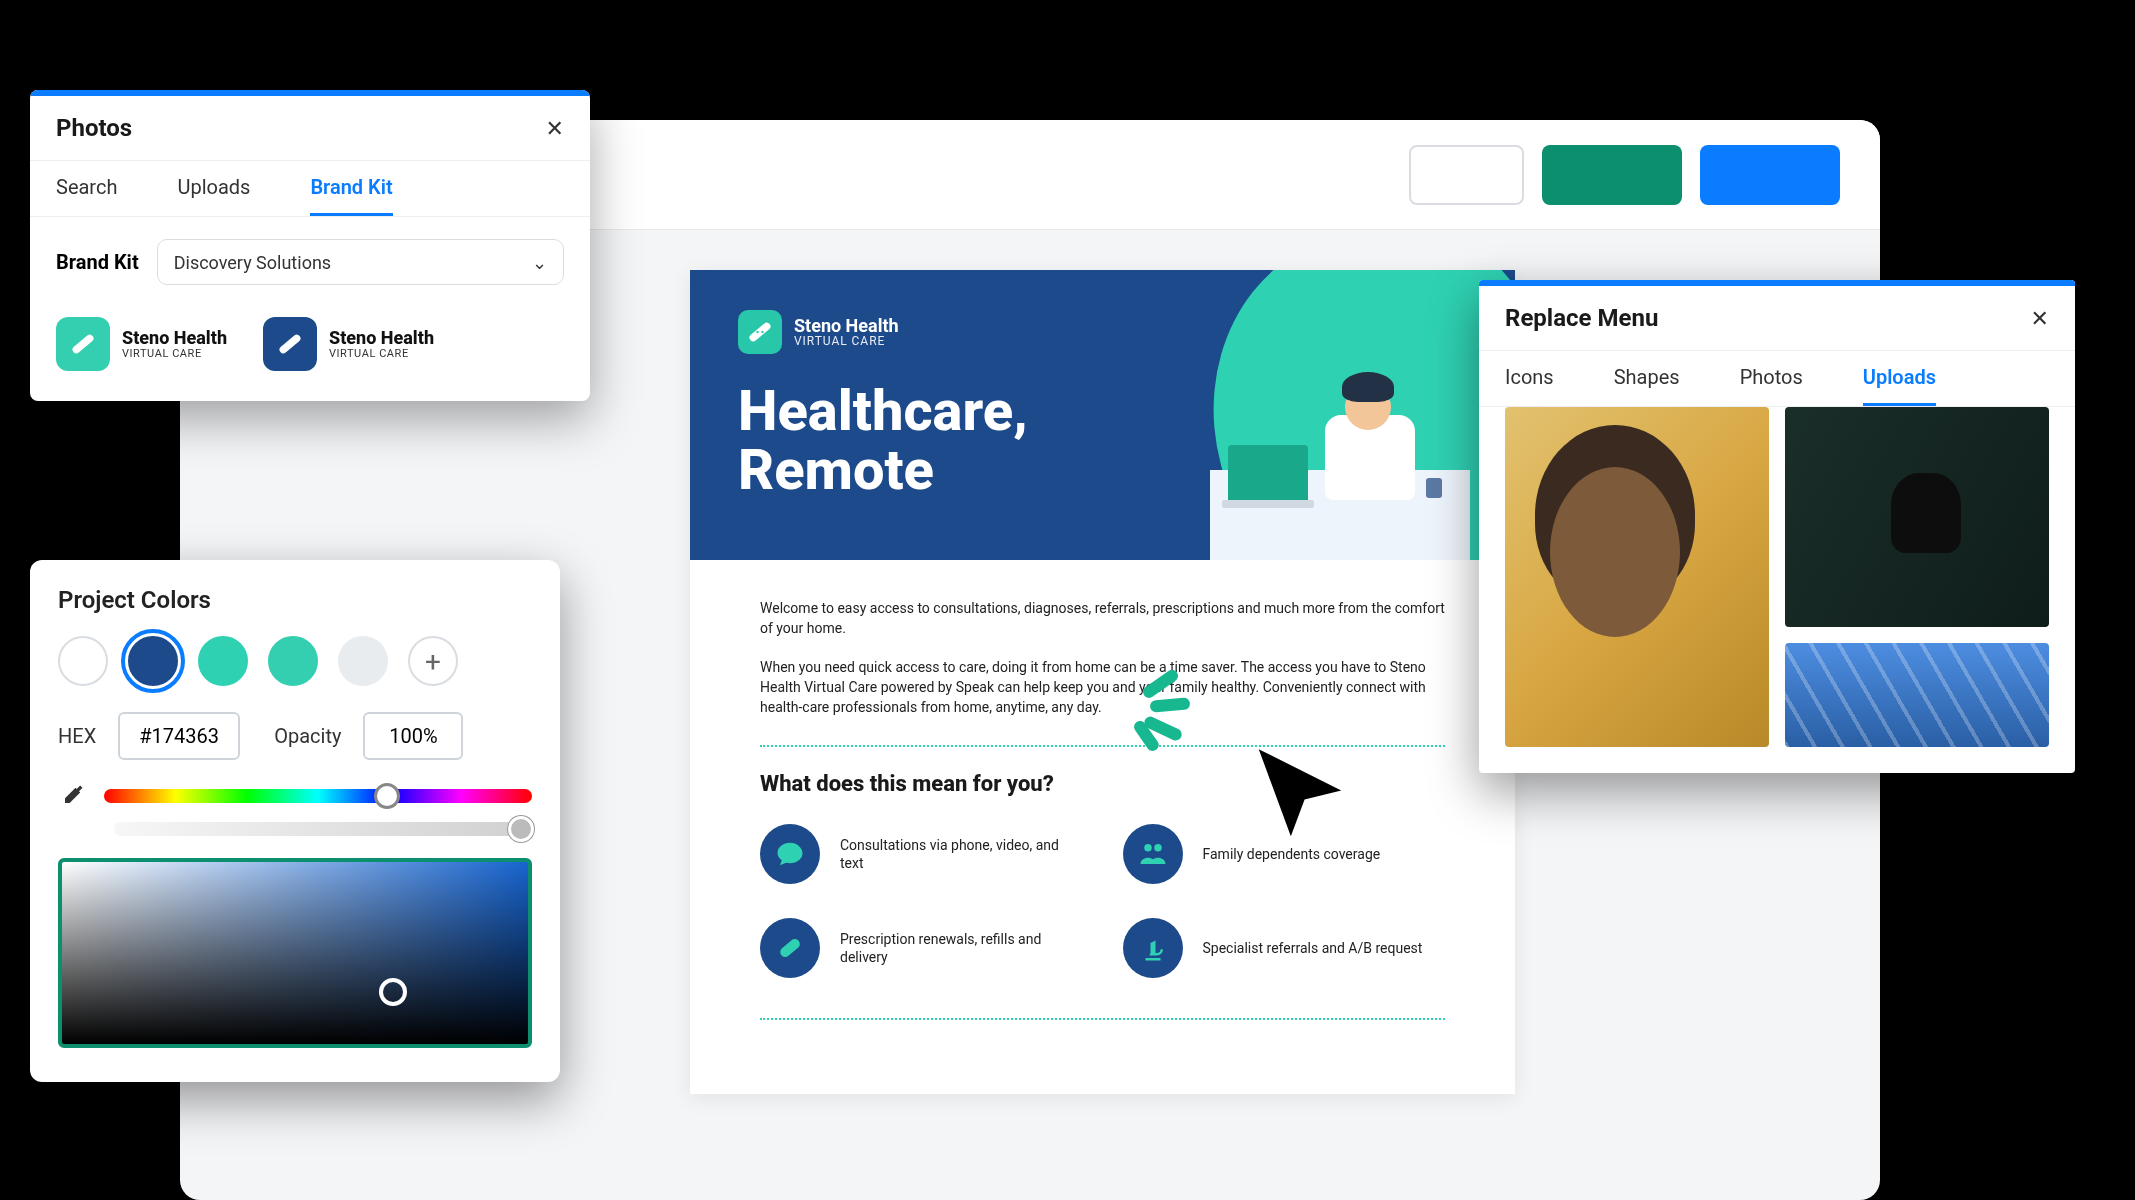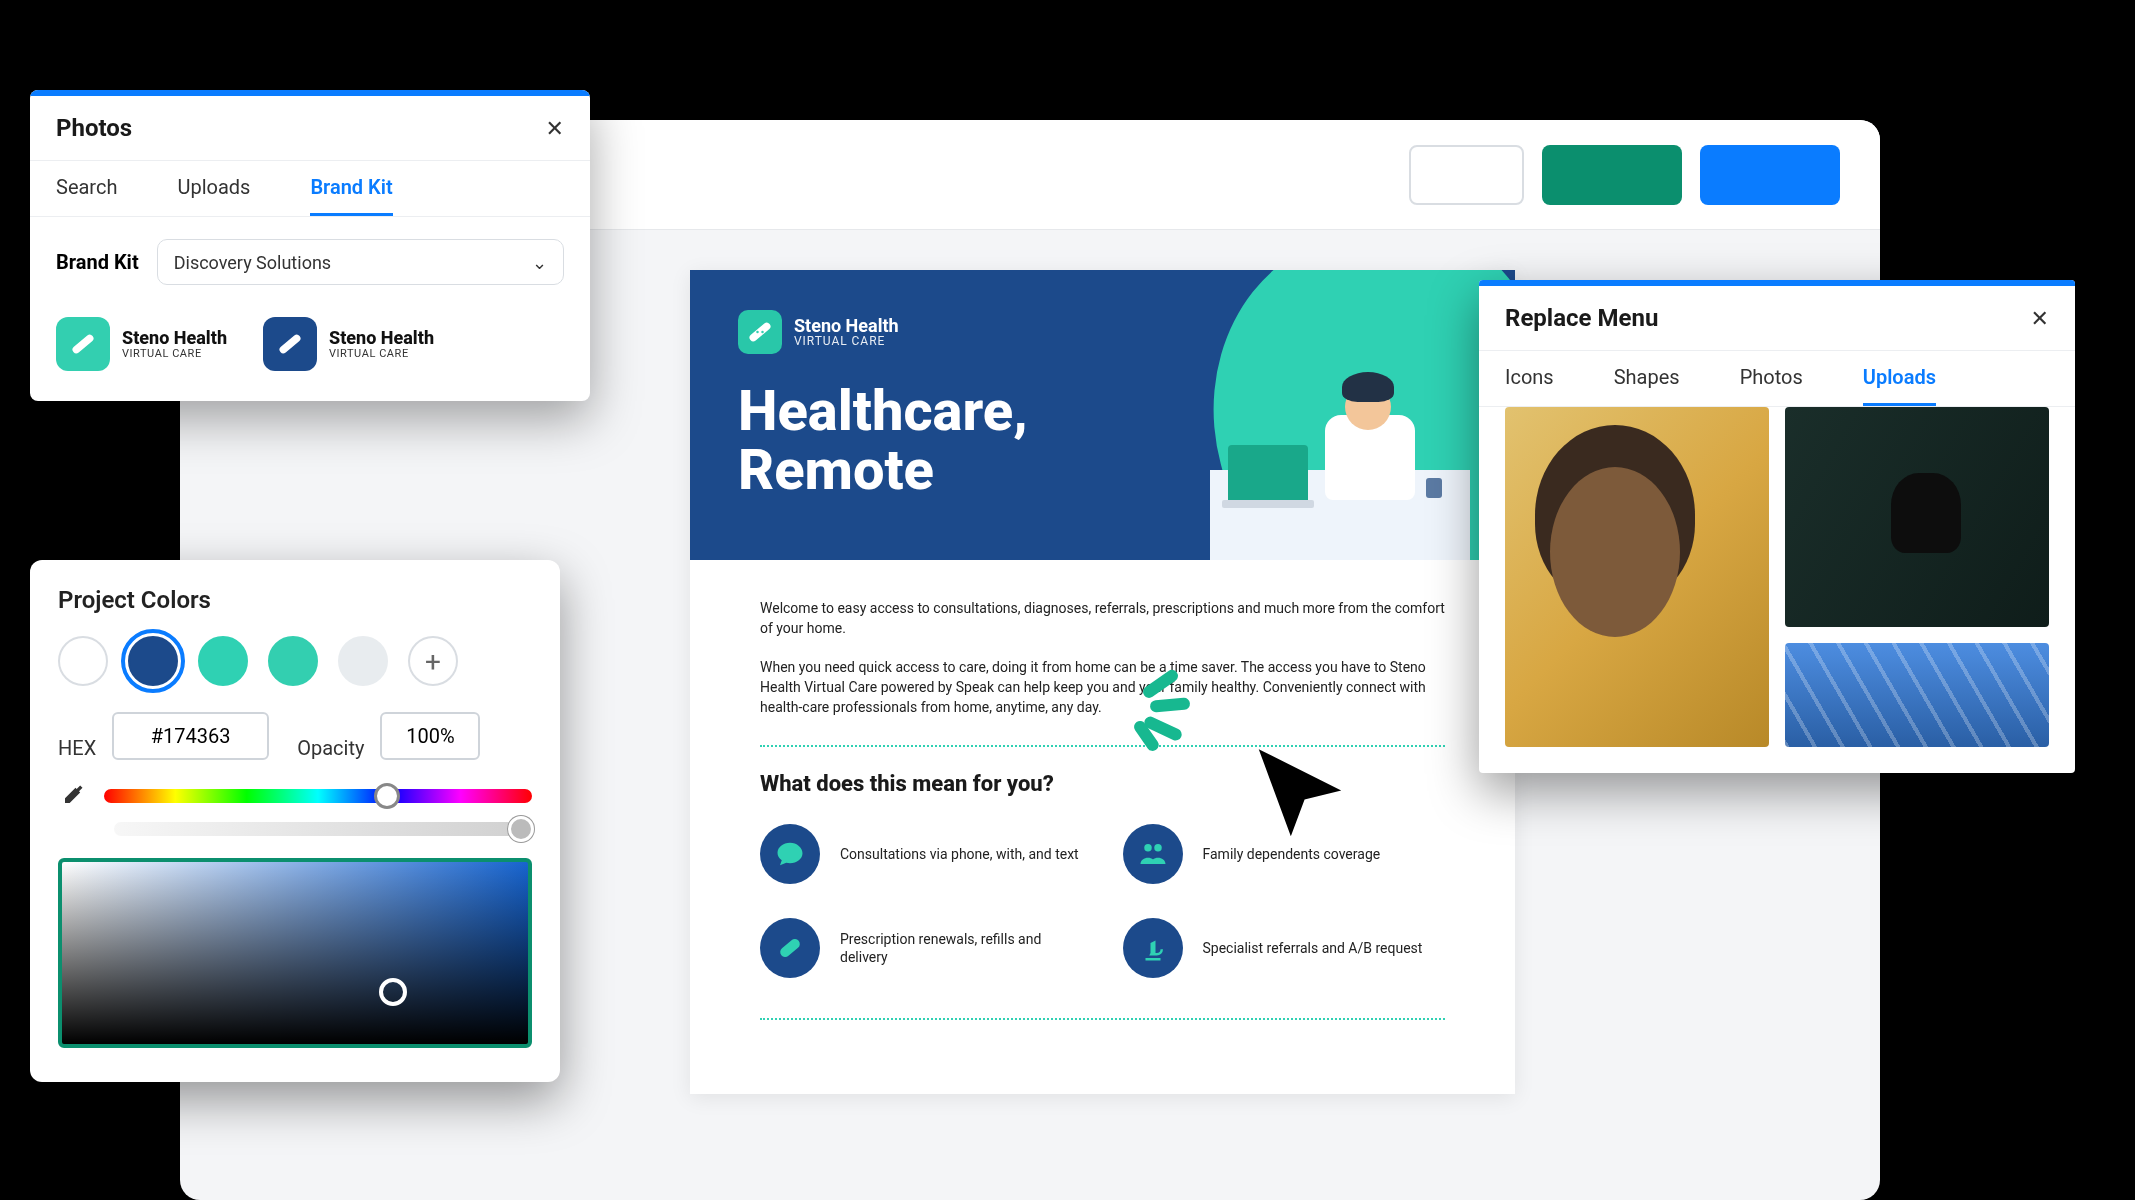--- a/index.html
+++ b/index.html
@@ -120,24 +120,24 @@
     border-radius: 12px;
     box-shadow: 0 18px 50px rgba(0,0,0,.4);
     padding: 26px 28px 34px;
     z-index: 40;
   }
   .cp-title { font-size: 24px; font-weight: 600; color: #222; margin-bottom: 22px; }
   .swatches { display: flex; gap: 20px; align-items: center; margin-bottom: 26px; }
   .swatch { width: 50px; height: 50px; border-radius: 50%; border: 2px solid #d9dde2; cursor: pointer; }
   .swatch.selected { outline: 4px solid #0a7cff; outline-offset: 3px; }
   .swatch.add { display: flex; align-items: center; justify-content: center; font-size: 28px; color: #666; background:#fff; }
-  .cp-row { display: flex; align-items: flex-end; gap: 16px; margin-bottom: 22px; }
+  .cp-row { display: flex; align-items: center; gap: 22px; margin-bottom: 22px; }
   .cp-lbl { font-size: 20px; color: #333; }
   .cp-input { height: 48px; border: 2px solid #cfd4da; border-radius: 6px; text-align: center; font-size: 20px; }
-  .hex-in { width: 157px; }
+  .hex-in { width: 122px; }
   .op-in { width: 100px; }
   .slider-wrap { display: flex; align-items: center; gap: 18px; margin-bottom: 12px; }
   .hue-slider { flex: 1; height: 14px; border-radius: 8px; background: linear-gradient(90deg, #ff0000, #ffff00, #00ff00, #00ffff, #0000ff, #ff00ff, #ff0000); position: relative; }
   .hue-thumb { position:absolute; top:-6px; left:63%; width:26px; height:26px; border-radius:50%; background:#fff; border:3px solid #888; }
   .opacity-slider { height:14px; border-radius:8px; background: linear-gradient(90deg, rgba(200,200,200,.15), #d0d0d0); position:relative; margin: 0 0 22px 56px; }
   .op-thumb { position:absolute; top:-6px; right:-2px; width:26px; height:26px; border-radius:50%; background:#bbb; border:3px solid #fff; box-shadow:0 0 0 1px #999; }
   .eyedrop { width: 28px; height: 28px; }
   .sat-box { height: 190px; border: 4px solid #0b8f6e; border-radius: 6px; background: linear-gradient(to top, #000, transparent), linear-gradient(to right, #fff, #1764cf); position: relative; }
   .sat-thumb { position:absolute; bottom:38px; left:68%; width:28px; height:28px; border:4px solid #fff; border-radius:50%; }
 
@@ -230,21 +230,21 @@
       <p class="flyer-para">When you need quick access to care, doing it from home can be a time saver. The access you have to Steno Health Virtual Care powered by Speak can help keep you and your family healthy. Conveniently connect with health-care professionals from home, anytime, any day.</p>
       <div class="dotted"></div>
       <div class="flyer-h2">What does this mean for you?</div>
       <div class="feat-grid">
         <div class="feat">
           <div class="feat-icon">
               <svg viewBox="0 0 24 24">
                 <path d="M12 3C6.5 3 2 6.6 2 11c0 2.4 1.3 4.5 3.4 6L4 21l5-2c1 .2 2 .3 3 .3 5.5 0 10-3.6 10-8S17.5 3 12 3z"></path>
               </svg>
             </div>
-          <div class="feat-text">Consultations via phone, with, and text</div>
+          <div class="feat-text">Consultations via phone, video, and text</div>
         </div>
         <div class="feat">
           <div class="feat-icon">
               <svg viewBox="0 0 24 24">
                 <circle cx="8" cy="7" r="3"></circle>
                 <circle cx="16" cy="7" r="3"></circle>
                 <path d="M2 20c0-3 3-5 6-5s6 2 6 5zm8 0c0-3 3-5 6-5s6 2 6 5z"></path>
               </svg>
             </div>
           <div class="feat-text">Family dependents coverage</div>

